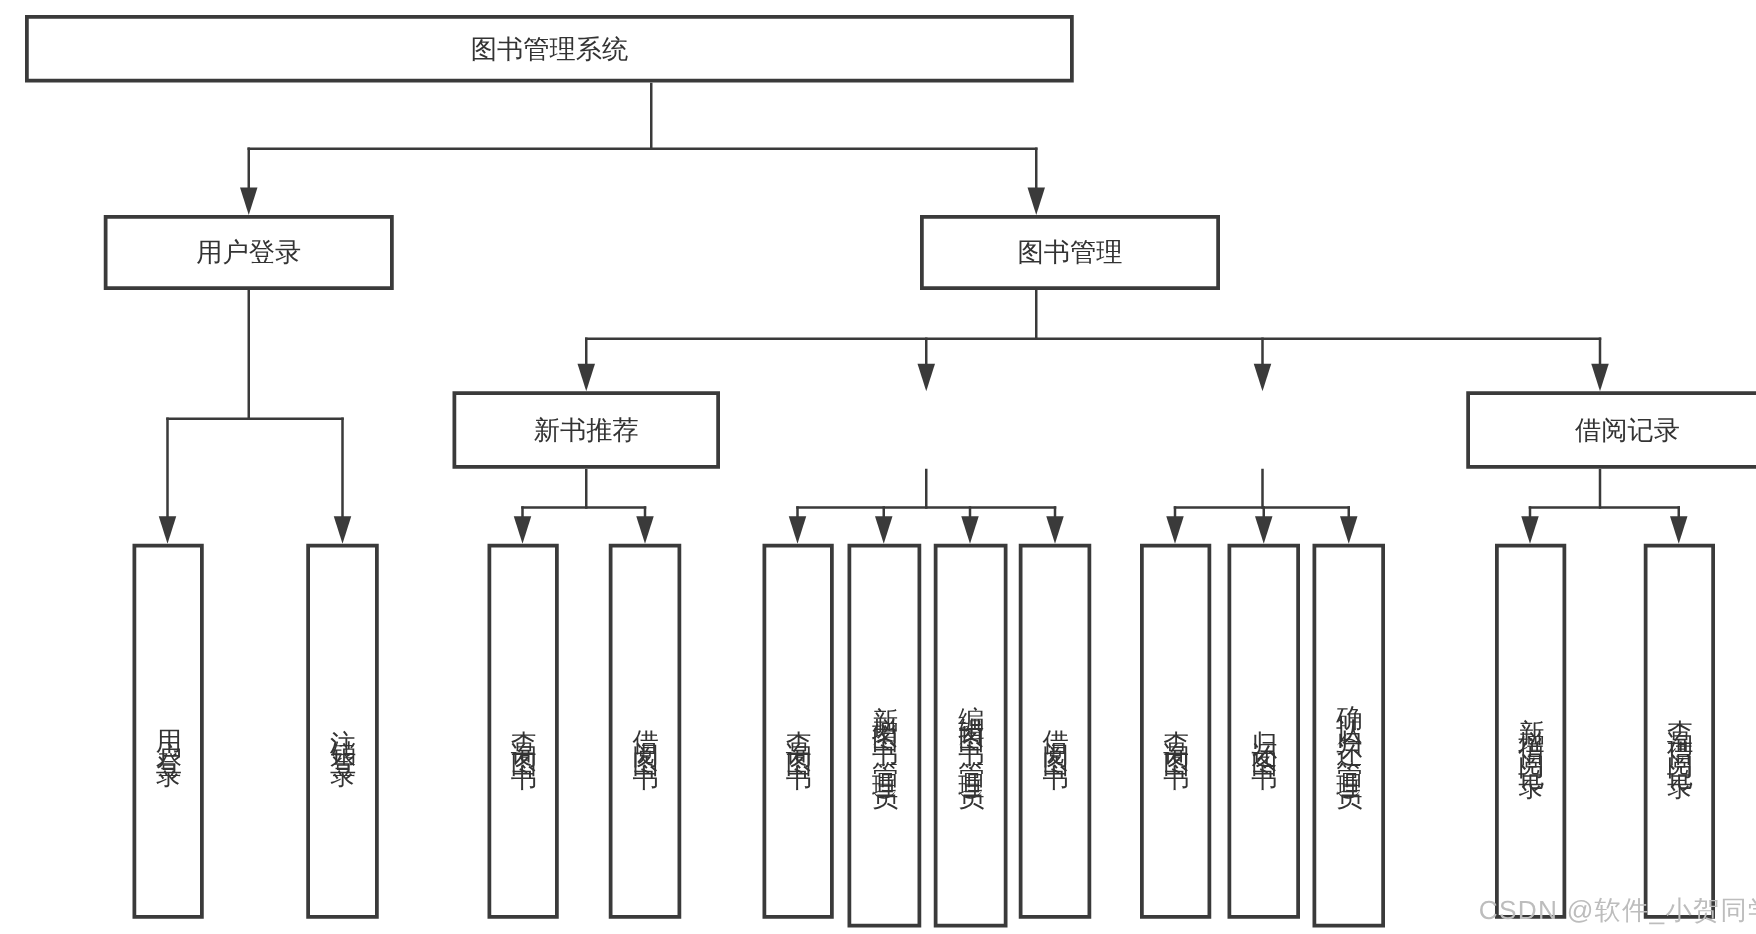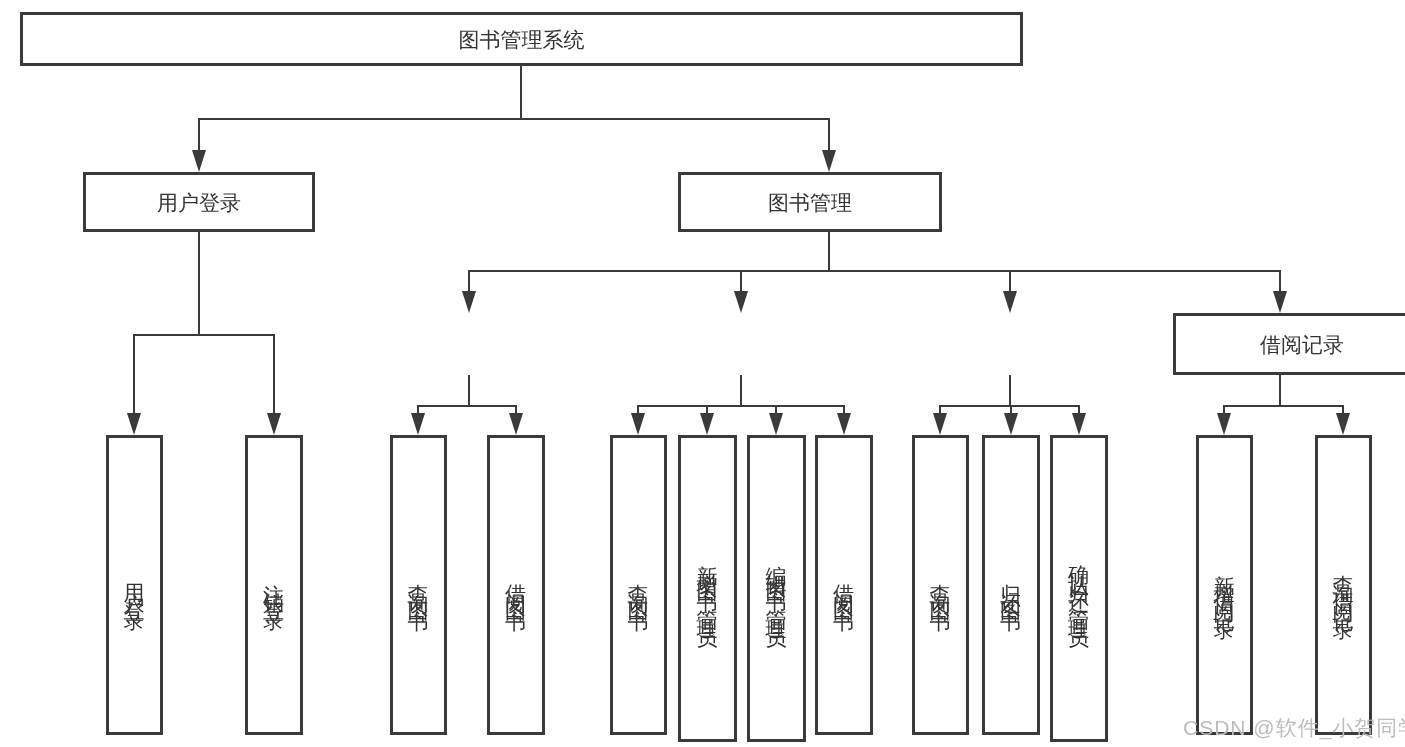--- a/index.html
+++ b/index.html
@@ -29,50 +29,51 @@
   .watermark{
     position:absolute;left:1183px;top:714px;z-index:5;
     font-size:21px;color:#bdbdbd;white-space:nowrap;letter-spacing:1px;
   }
 </style>
 </head>
 <body>
 
 <div class="canvas">
 
-  <div class="node" style="left:20px;top:12px;width:1003px;height:54px">图书管理系统</div>
+  <div class="node" style="left:20px;top:12px;width:839px;height:54px">图书管理系统</div>
 
   <div class="vline" style="left:520px;top:66px;height:54px"></div>
   <div class="hline" style="left:198px;top:118px;width:632px"></div>
   <div class="vline" style="left:198px;top:118px;height:36px"></div>
   <div class="vline" style="left:828px;top:118px;height:36px"></div>
   <div class="arrow" style="left:192px;top:150px"></div>
   <div class="arrow" style="left:822px;top:150px"></div>
 
   <div class="node" style="left:83px;top:172px;width:232px;height:60px">用户登录</div>
-  <div class="node" style="left:678px;top:172px;width:264px;height:60px">图书管理</div>
+  <div class="node" style="left:736px;top:172px;width:240px;height:60px">图书管理</div>
 
   <div class="vline" style="left:198px;top:232px;height:104px"></div>
   <div class="hline" style="left:133px;top:334px;width:142px"></div>
   <div class="vline" style="left:133px;top:334px;height:80px"></div>
   <div class="vline" style="left:273px;top:334px;height:80px"></div>
   <div class="arrow" style="left:127px;top:413px"></div>
   <div class="arrow" style="left:267px;top:413px"></div>
 
   <div class="vline" style="left:828px;top:232px;height:40px"></div>
   <div class="hline" style="left:468px;top:270px;width:813px"></div>
   <div class="vline" style="left:468px;top:270px;height:24px"></div>
   <div class="vline" style="left:740px;top:270px;height:24px"></div>
   <div class="vline" style="left:1009px;top:270px;height:24px"></div>
   <div class="vline" style="left:1279px;top:270px;height:24px"></div>
   <div class="arrow" style="left:462px;top:291px"></div>
   <div class="arrow" style="left:734px;top:291px"></div>
   <div class="arrow" style="left:1003px;top:291px"></div>
   <div class="arrow" style="left:1273px;top:291px"></div>
 
+  <div class="node" style="left:362px;top:313px;width:214px;height:62px">新书推荐</div>
   <div class="node" style="left:1173px;top:313px;width:258px;height:62px">借阅记录</div>
 
   <div class="vline" style="left:468px;top:375px;height:32px"></div>
   <div class="hline" style="left:417px;top:405px;width:100px"></div>
   <div class="vline" style="left:417px;top:405px;height:10px"></div>
   <div class="vline" style="left:515px;top:405px;height:10px"></div>
   <div class="arrow" style="left:411px;top:413px"></div>
   <div class="arrow" style="left:509px;top:413px"></div>
 
   <div class="vline" style="left:740px;top:375px;height:32px"></div>

